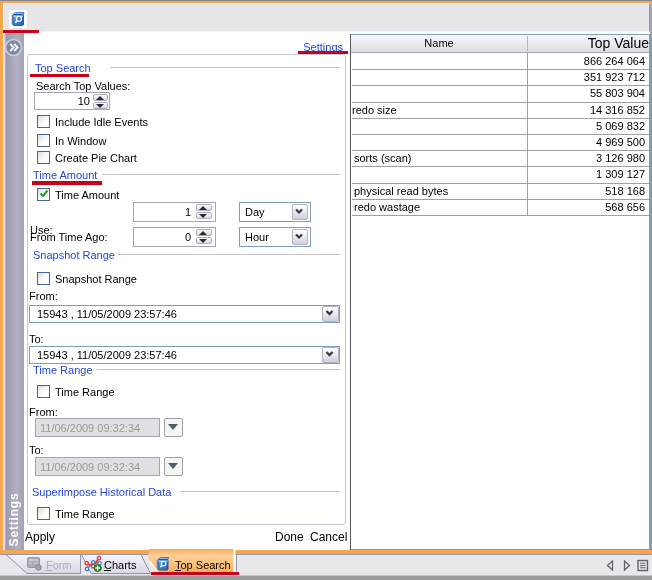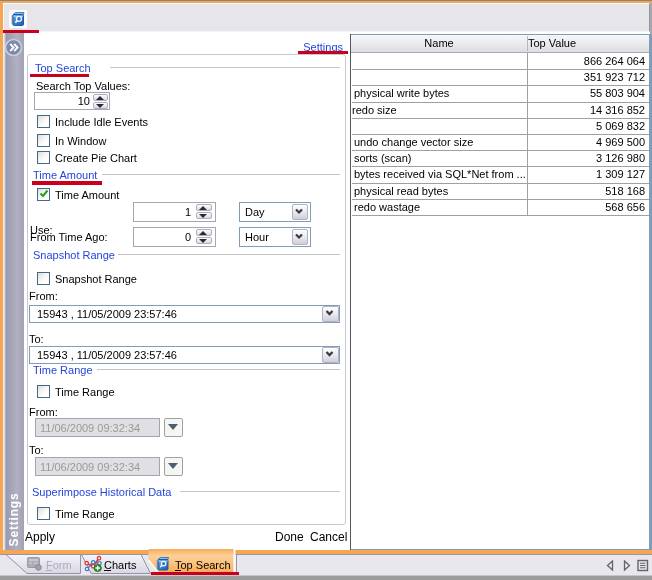--- a/index.html
+++ b/index.html
@@ -158,56 +158,53 @@
 <div class="lbl" style="left:310px;top:531px;font-size:12px">Cancel</div>
 
 <div class="abs" style="left:350px;top:34px;width:1px;height:516px;background:#55555C"></div>
 <div class="abs" style="left:351px;top:34px;width:299px;height:1px;background:#7F9DB9"></div>
 <div class="abs" style="left:649px;top:34px;width:3px;height:516px;background:#7F9DB9"></div>
 <div class="abs" style="left:351px;top:549px;width:299px;height:1px;background:#7F9DB9"></div>
 <div class="abs" style="left:351px;top:35px;width:298px;height:17px;
   background:linear-gradient(#F7F6FA,#E9E8EC 60%,#DEDDE2);border-bottom:1px solid #ACABB4"></div>
 <div class="abs" style="left:527px;top:36px;width:1px;height:15px;background:#B9B8C0"></div>
 <div class="abs" style="left:351px;top:35px;width:176px;height:17px;font-size:11px;line-height:17px;text-align:center">Name</div>
-<div class="abs" style="left:528px;top:35px;width:121px;height:17px;font-size:11px;line-height:17px;text-align:left">Top Value</div>
+<div class="abs" style="left:528px;top:35px;width:121px;height:17px;font-size:14px;line-height:17px;text-align:right">Top Value</div>
 <div id="rows">
     <div class="row" style="top:53px">
       <span style="position:absolute;right:4px">866 264 064</span>
     </div>
     <div class="rline" style="top:69px"></div>
     <div class="row" style="top:69px">
       <span style="position:absolute;right:4px">351 923 712</span>
     </div>
     <div class="rline" style="top:85px"></div>
     <div class="row" style="top:85px">
-      <span style="position:absolute;left:2px">physical write bytes</span>
       <span style="position:absolute;right:4px">55 803 904</span>
     </div>
     <div class="rline" style="top:102px"></div>
     <div class="row" style="top:102px">
       <span style="position:absolute;left:0">redo size</span>
       <span style="position:absolute;right:4px">14 316 852</span>
     </div>
     <div class="rline" style="top:118px"></div>
     <div class="row" style="top:118px">
       <span style="position:absolute;right:4px">5 069 832</span>
     </div>
     <div class="rline" style="top:134px"></div>
     <div class="row" style="top:134px">
-      <span style="position:absolute;left:2px">undo change vector size</span>
       <span style="position:absolute;right:4px">4 969 500</span>
     </div>
     <div class="rline" style="top:150px"></div>
     <div class="row" style="top:150px">
       <span style="position:absolute;left:2px">sorts (scan)</span>
       <span style="position:absolute;right:4px">3 126 980</span>
     </div>
     <div class="rline" style="top:166px"></div>
     <div class="row" style="top:166px">
-      <span style="position:absolute;left:2px">bytes received via SQL*Net from ...</span>
       <span style="position:absolute;right:4px">1 309 127</span>
     </div>
     <div class="rline" style="top:183px"></div>
     <div class="row" style="top:183px">
       <span style="position:absolute;left:2px">physical read bytes</span>
       <span style="position:absolute;right:4px">518 168</span>
     </div>
     <div class="rline" style="top:199px"></div>
     <div class="row" style="top:199px">
       <span style="position:absolute;left:2px">redo wastage</span>

